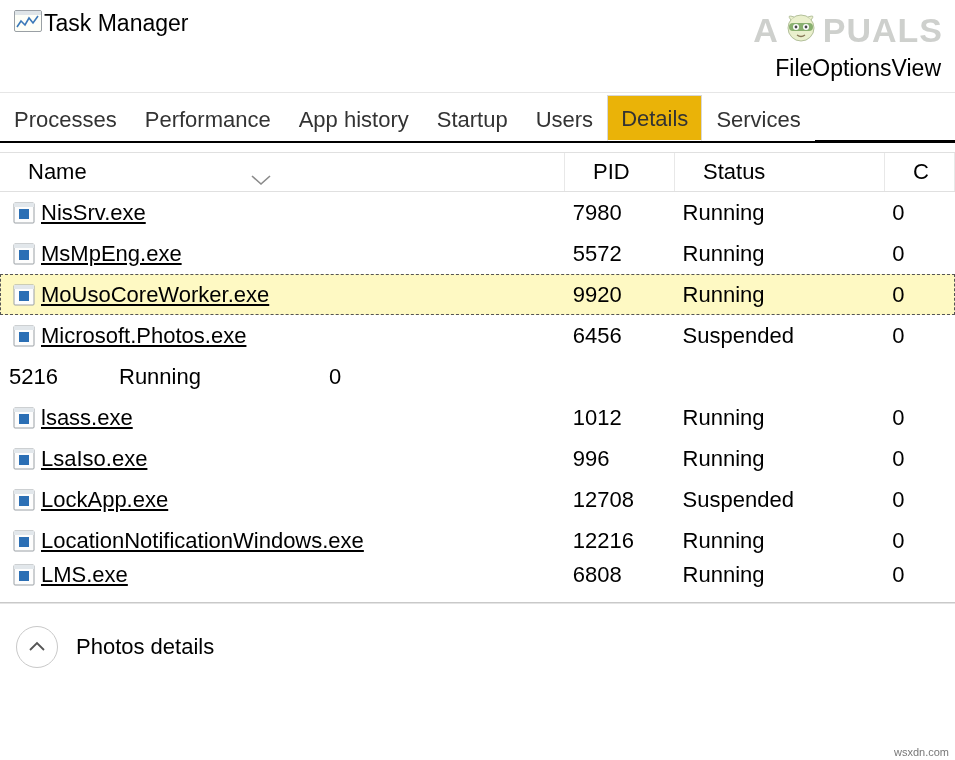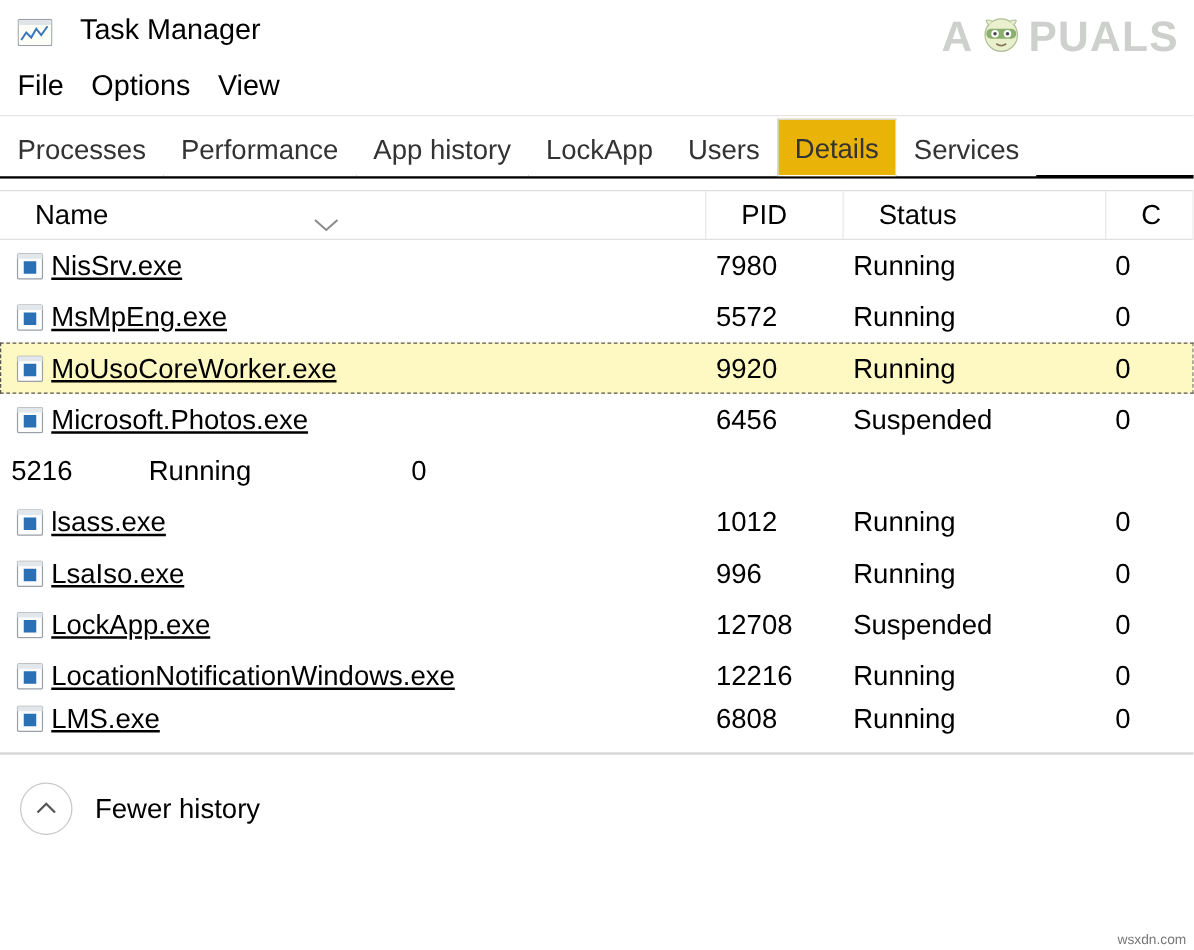--- a/index.html
+++ b/index.html
@@ -8,35 +8,35 @@
       height: 760px;
       font-family: "Segoe UI", Tahoma, sans-serif;
       font-size: 21px;
       color: #000;
       background: #fff;
       position: relative;
       overflow: hidden;
     }
     .titlebar {
       display: flex;
-      align-items: flex-end;
+      align-items: flex-start;
       padding: 10px 14px 4px 14px;
-      gap: 22px;
+      gap: 2px;
     }
     .titlebar .app-icon {
       width: 28px; height: 22px;
       display: inline-flex; align-items: center; justify-content: center;
     }
     .titlebar .app-icon svg { width: 28px; height: 22px; }
     .titlebar .title { font-size: 23px; }
     .menubar {
       display: flex;
-      gap: 22px;
       padding: 14px 14px 10px 14px;
       border-bottom: 1px solid #e6e6e6;
+      justify-content: flex-end;
     }
     .menubar span { font-size: 23px; }
     .tabs {
       display: flex;
       align-items: flex-end;
       margin-top: 0;
       border-bottom: 3px solid #000000;
       height: 50px;
     }
     .tab {
@@ -195,21 +195,21 @@
 <div class="menubar">
   <span>File</span>
   <span>Options</span>
   <span>View</span>
 </div>
 
 <div class="tabs">
   <div class="tab">Processes</div>
   <div class="tab">Performance</div>
   <div class="tab">App history</div>
-  <div class="tab">LockApp</div>
+  <div class="tab">Startup</div>
   <div class="tab">Users</div>
   <div class="tab active">Details</div>
   <div class="tab">Services</div>
 </div>
 
 <div class="content">
   <div class="grid">
     <div class="grid-header">
       <div class="col-name">
         <span>Name</span>
@@ -375,16 +375,16 @@
 </div>
 
 <div class="footer-divider"></div>
 
 <div class="footer">
   <span class="chev-btn">
     <svg viewBox="0 0 18 12">
       <polyline points="2,9 9,2 16,9" fill="none" stroke="#555" stroke-width="1.8"></polyline>
     </svg>
   </span>
-  <span class="lbl">Fewer history</span>
+  <span class="lbl">Photos details</span>
 </div>
 
 <div class="attrib">wsxdn.com</div>
 
 </body></html>

